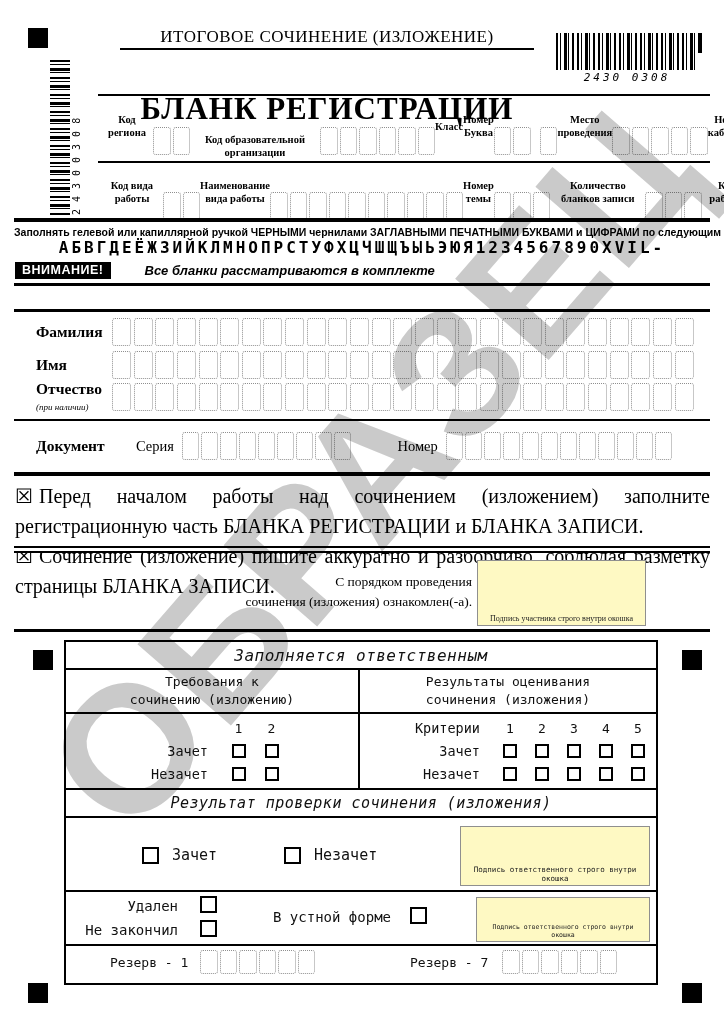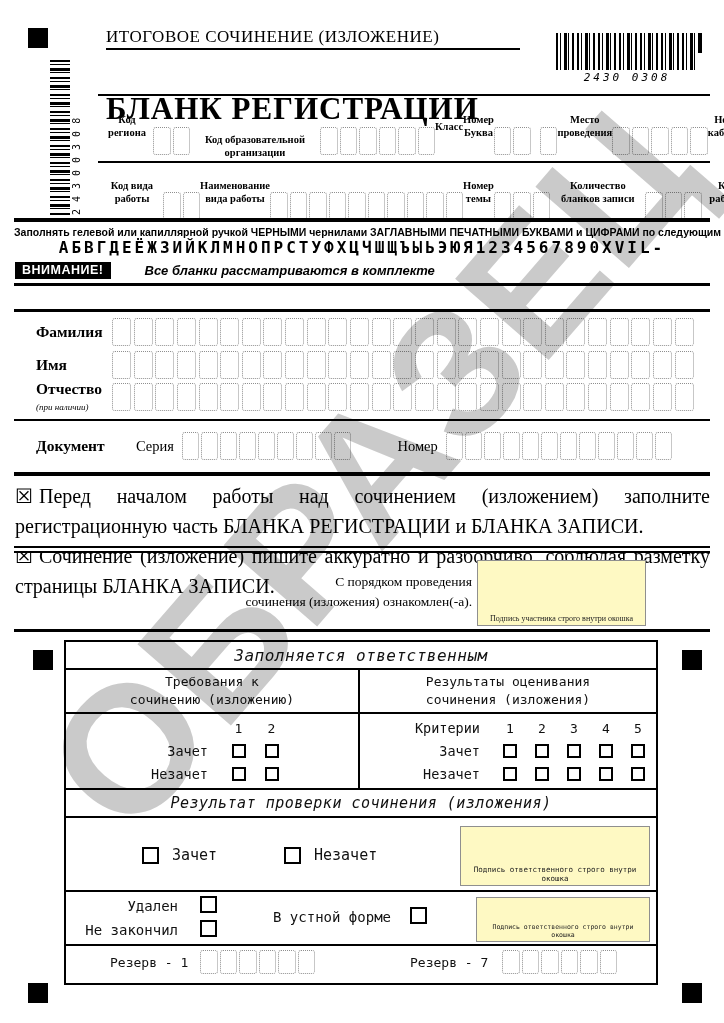--- a/index.html
+++ b/index.html
@@ -14,21 +14,21 @@
     background:repeating-linear-gradient(90deg,#000 0 2px,#fff 2px 4px,#000 4px 5px,#fff 5px 8px,#000 8px 11px,#fff 11px 12px,#000 12px 13px,#fff 13px 17px);}
   .leftbc .digits{position:absolute;left:21px;top:155px;transform-origin:0 0;transform:rotate(-90deg);
     font-family:"DejaVu Sans Mono",monospace;font-size:10px;letter-spacing:7px;white-space:nowrap;}
   .trbc{position:absolute;left:556px;top:33px;width:142px;font-style:italic;}
   .trbc .bars{height:37px;
     background:repeating-linear-gradient(90deg,#000 0 2px,#fff 2px 4px,#000 4px 5px,#fff 5px 8px,#000 8px 11px,#fff 11px 12px,#000 12px 13px,#fff 13px 16px,#000 16px 18px,#fff 18px 21px);}
   .trbc .digits{font-family:"DejaVu Sans Mono",monospace;font-size:11px;letter-spacing:3px;
     text-align:center;padding-top:1px;}
 
   
-  .titleblock{position:absolute;left:106px;top:27px;width:414px;}
+  .titleblock{position:absolute;left:120px;top:27px;width:414px;text-align:center;}
   .subtitle{font-size:17px;letter-spacing:0.5px;}
   .trule{border-bottom:2px solid #000;margin-top:1px;}
   .formtitle{font-size:31px;font-weight:bold;letter-spacing:1px;line-height:1.25;margin-top:40px;}
 
   
   .regwrap{position:absolute;left:98px;top:94px;width:612px;border-top:2px solid #000;}
   .regrow{display:flex;justify-content:space-between;align-items:stretch;padding:3px 3px 6px;}
   .regrow1{height:56px;border-bottom:2px solid #000;}
   .regrow2{height:54px;}
   .fgroup{display:flex;flex-direction:row;align-items:center;}

